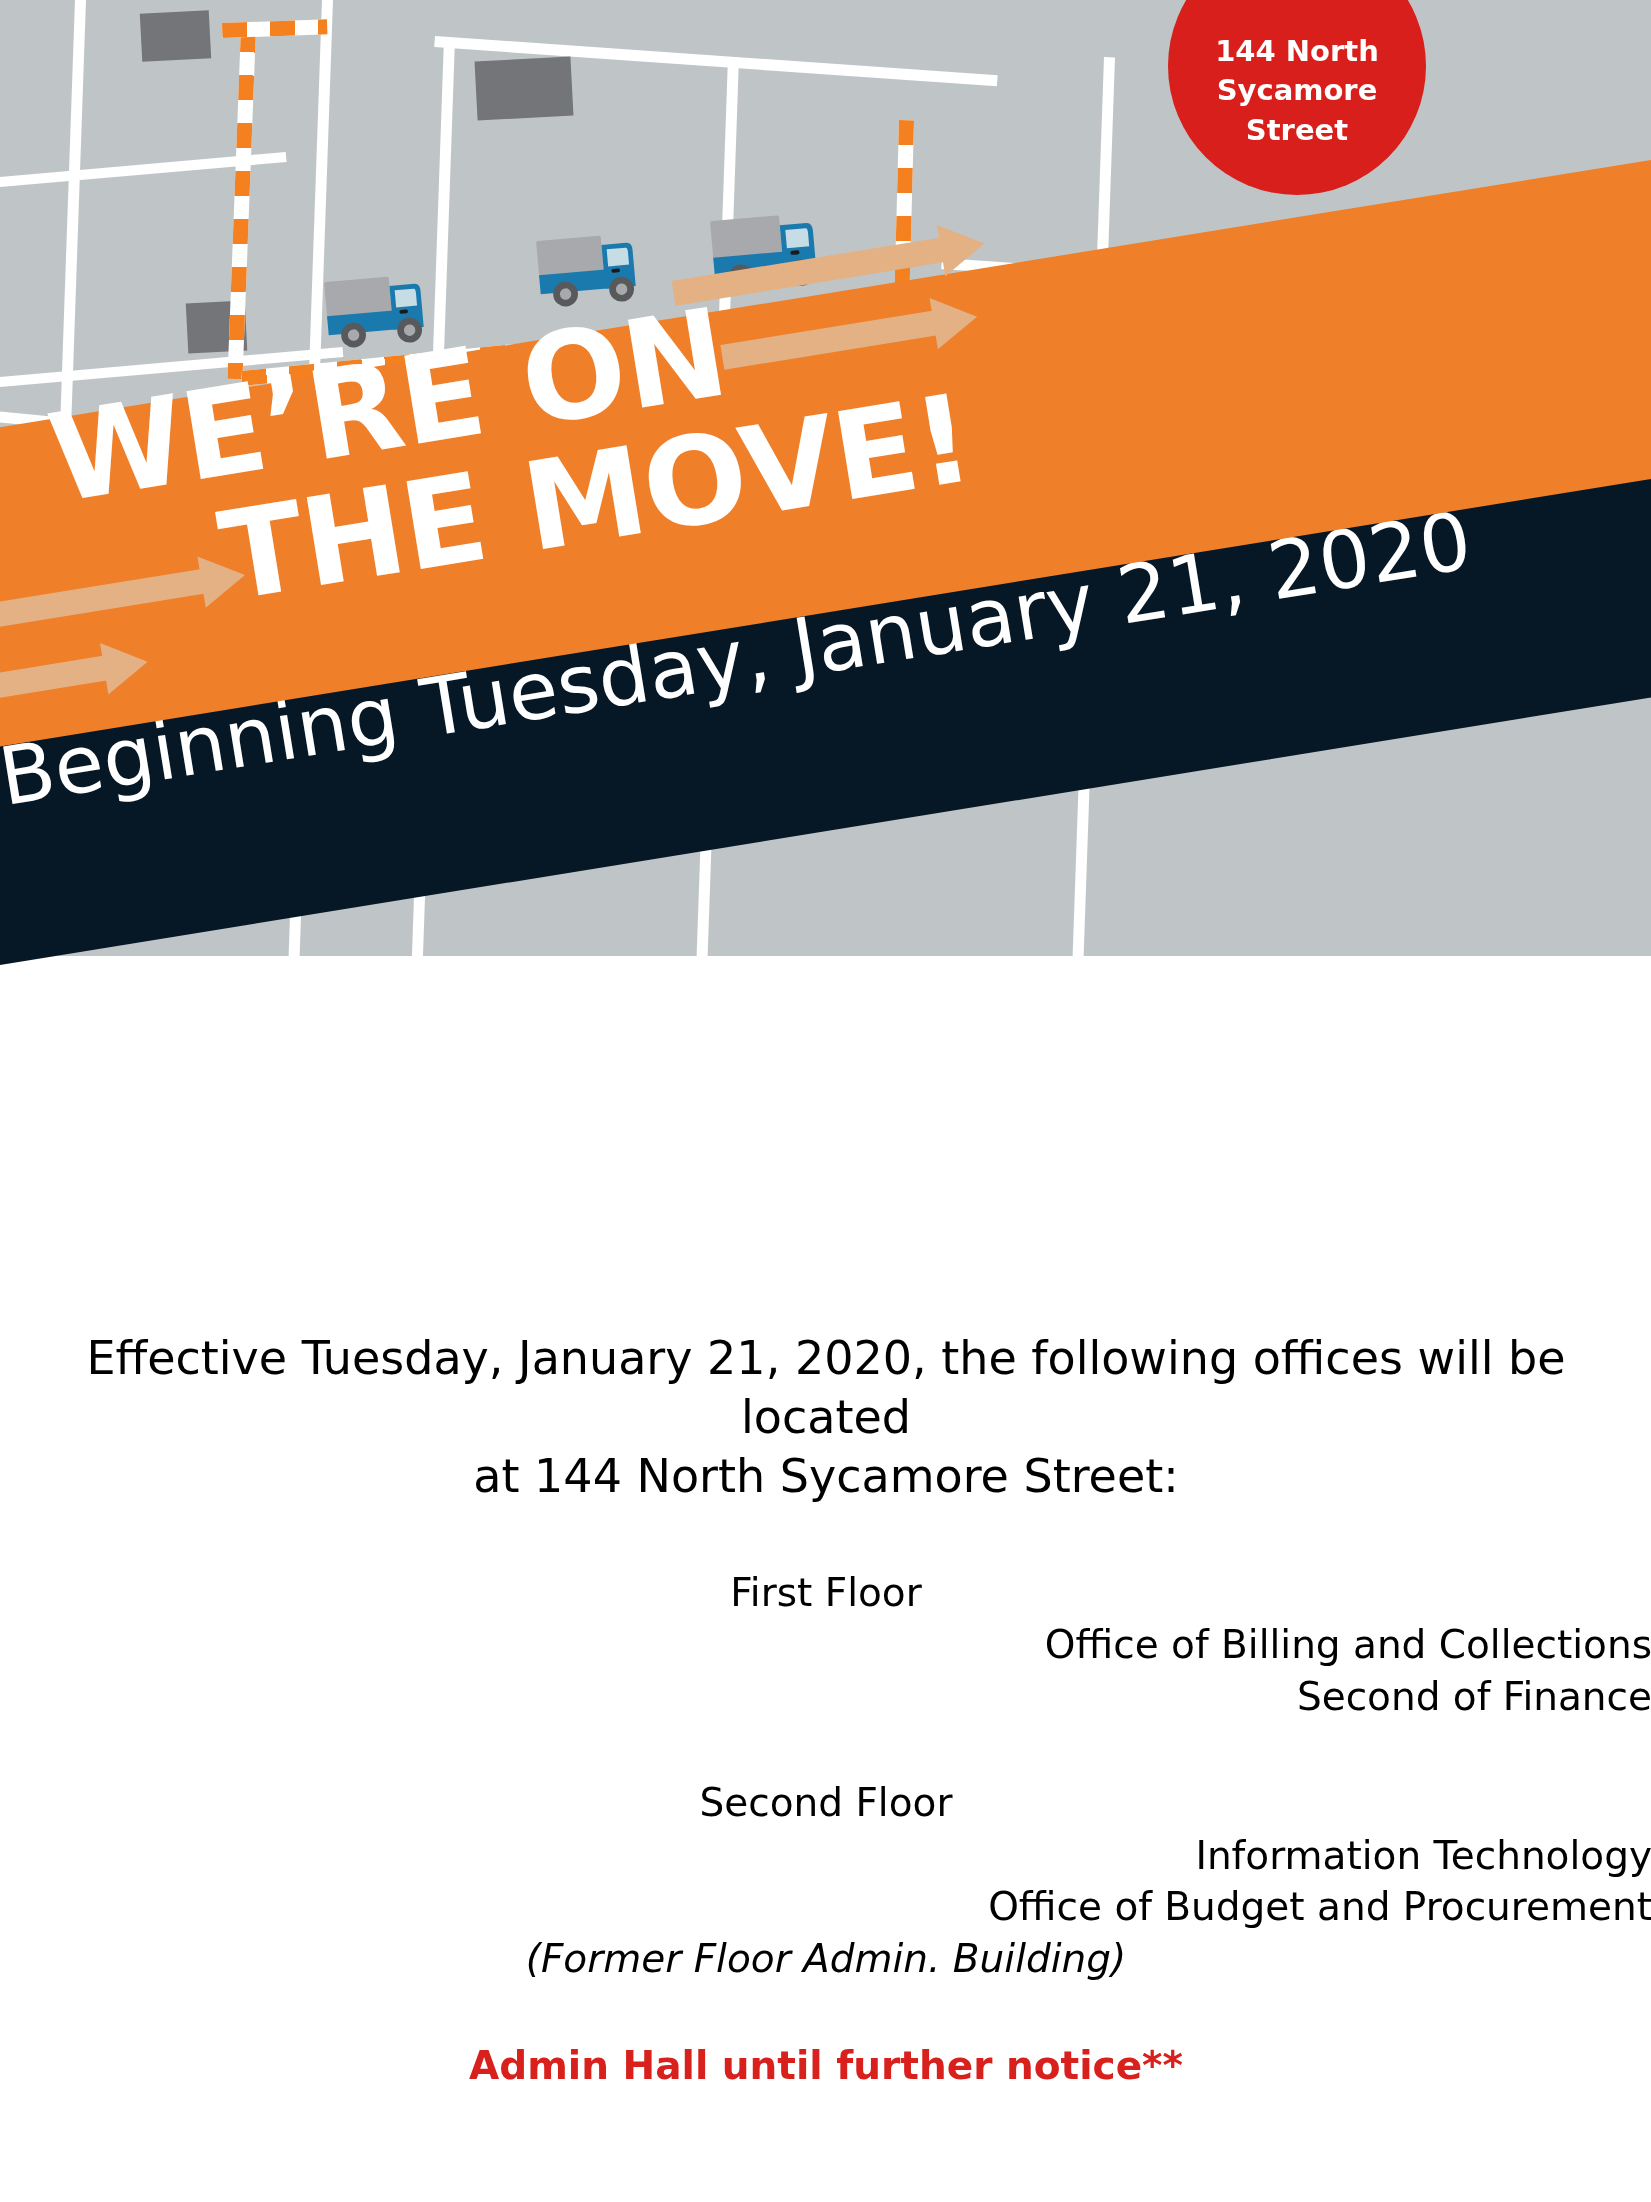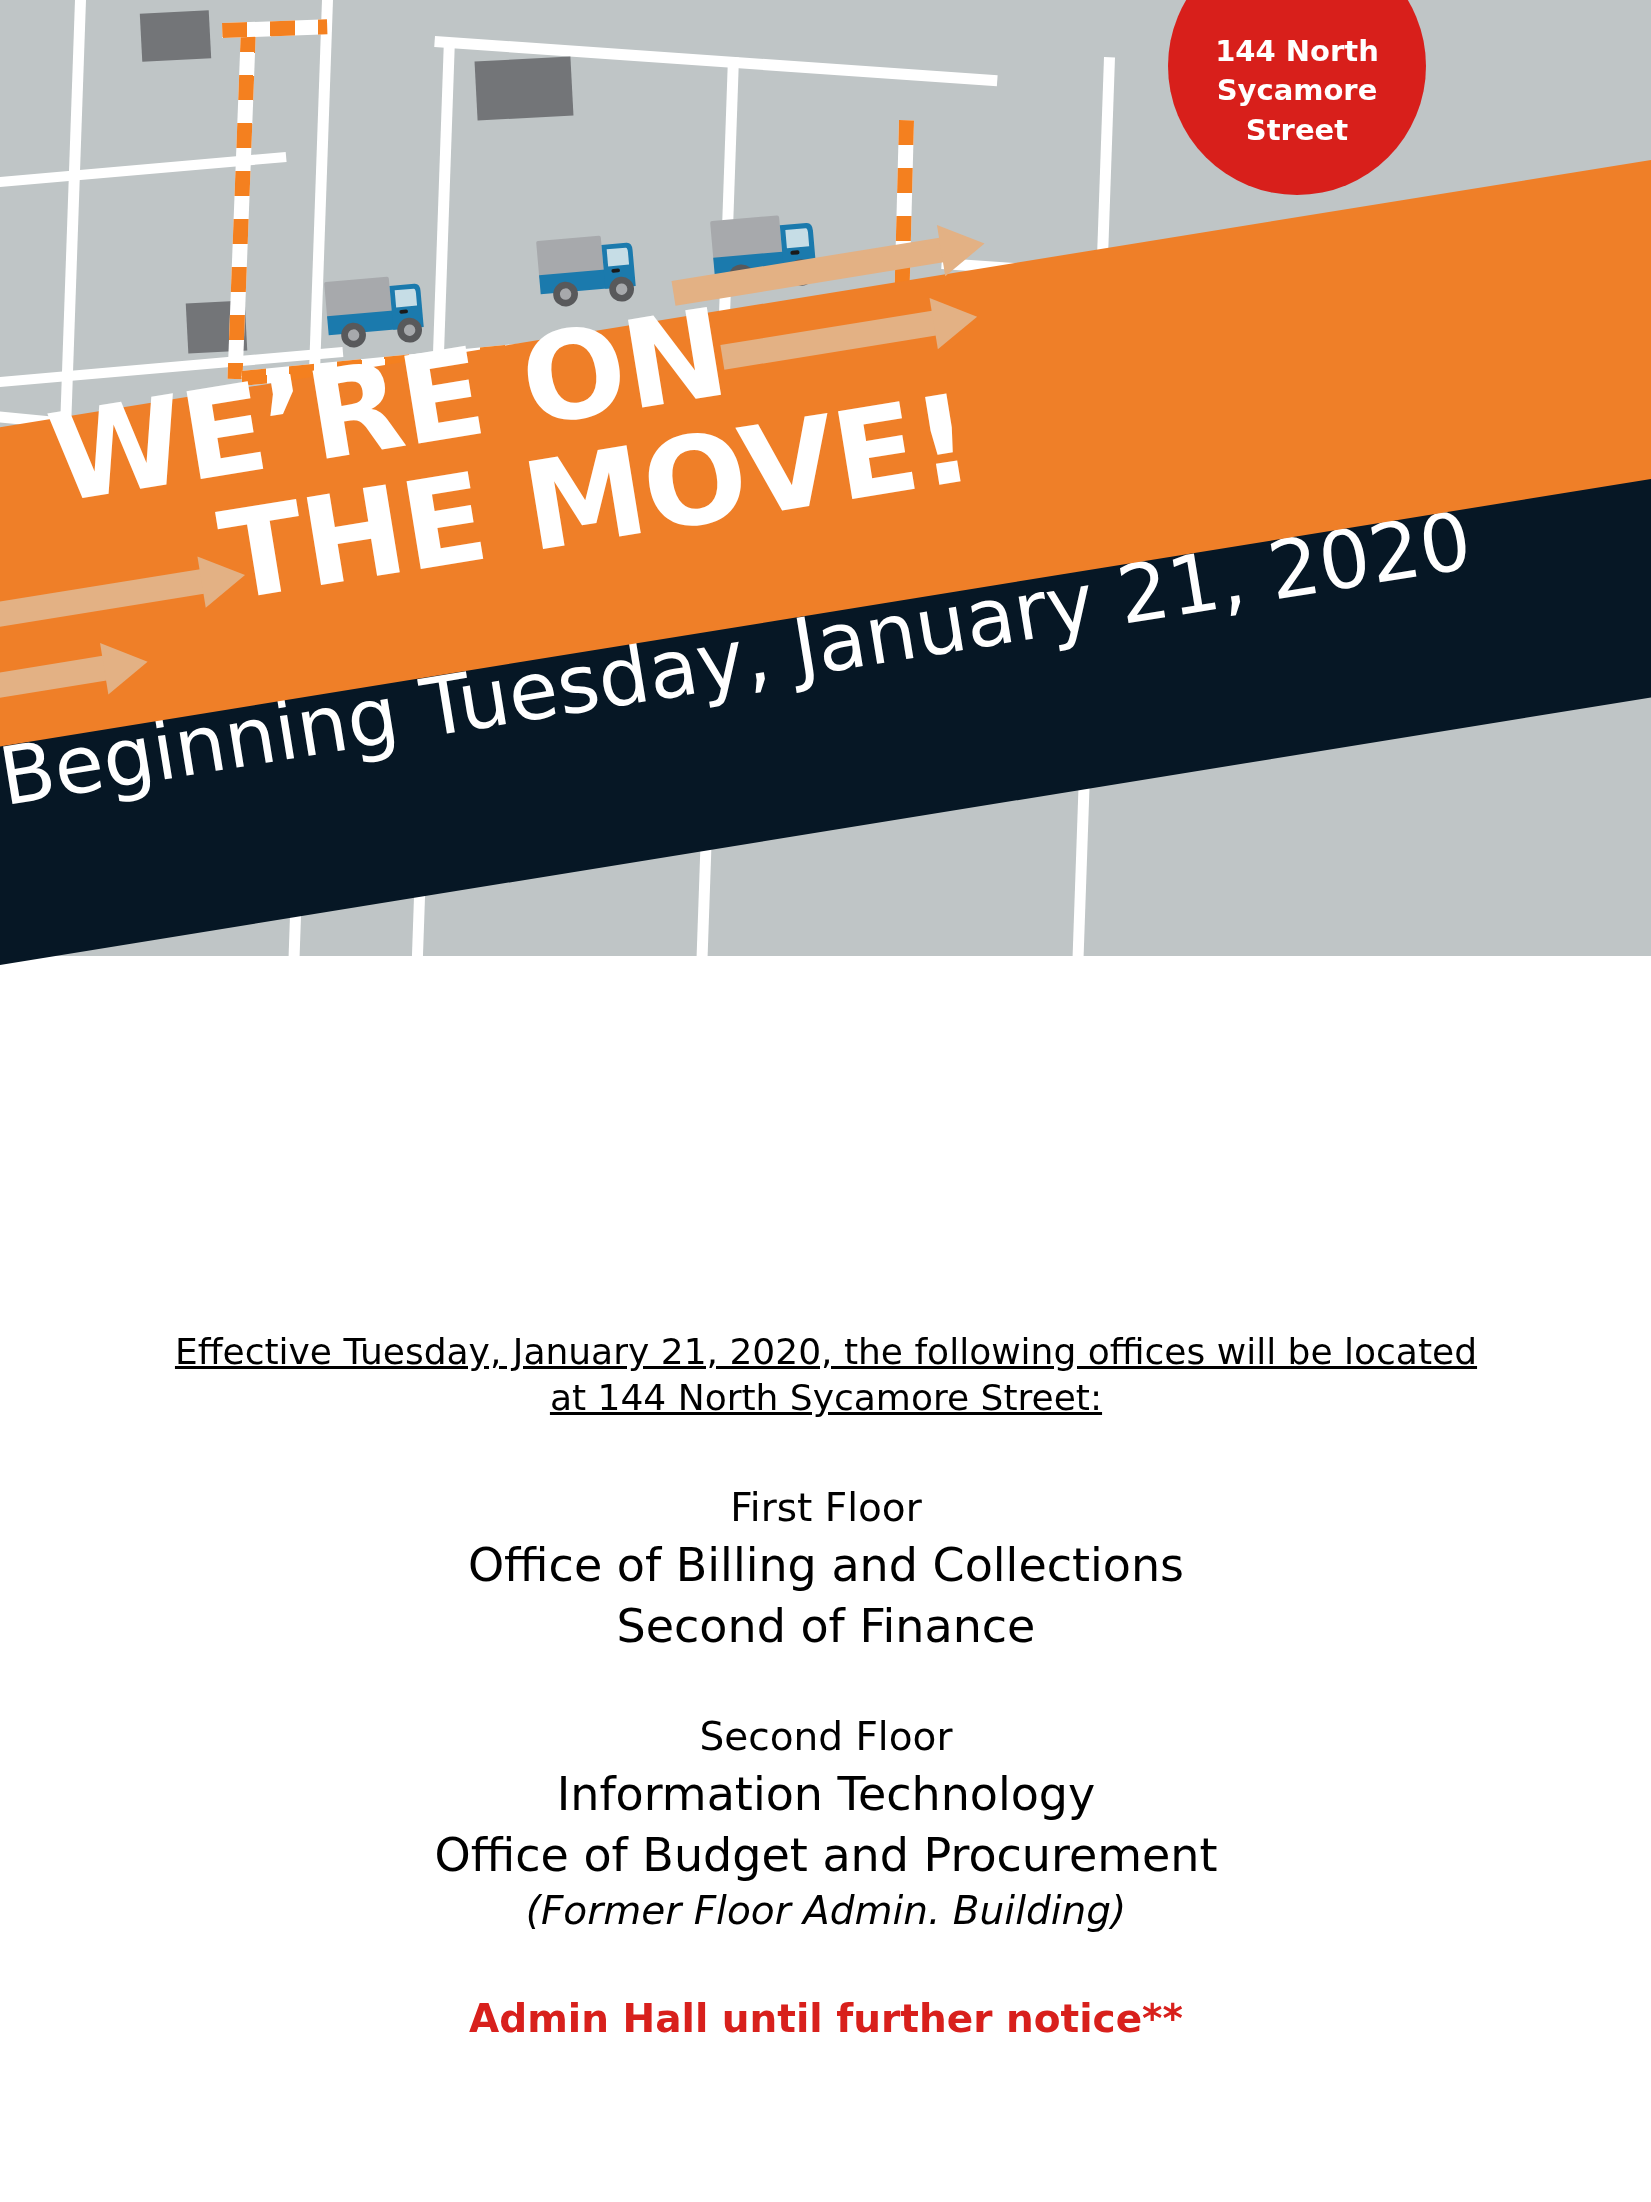--- a/index.html
+++ b/index.html
@@ -177,35 +177,35 @@
     position: absolute;
     left: 0;
     top: 1329px;
     width: 1652px;
     text-align: center;
     font-family: "DejaVu Sans", sans-serif;
     color: #000000;
     z-index: 20;
   }
   .intro {
-    font-size: 36px;
+    font-size: 46px;
     line-height: 1.28;
     padding: 0 29px;
-    text-decoration: underline;
   }
   .spacer-lg { height: 61px; }
   .spacer-md { height: 55px; }
   .floor-head {
     font-size: 39px;
     font-weight: normal;
     line-height: 1.35;
   }
   .office-line {
-    font-size: 46px;
+    font-size: 39px;
     line-height: 1.32;
+    text-align: right;
   }
   .office-note {
     font-size: 39px;
     font-style: italic;
     line-height: 1.32;
   }
   #red-notice {
     margin-top: 55px;
     color: #d8201c;
     font-weight: bold;

